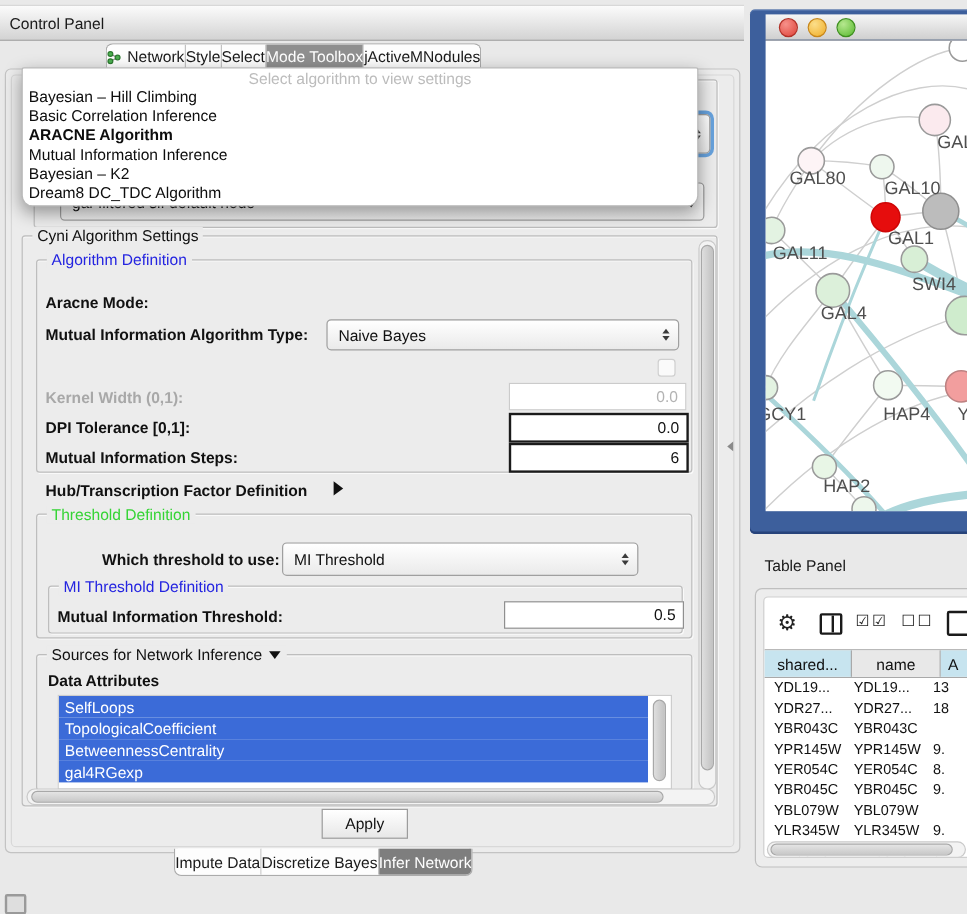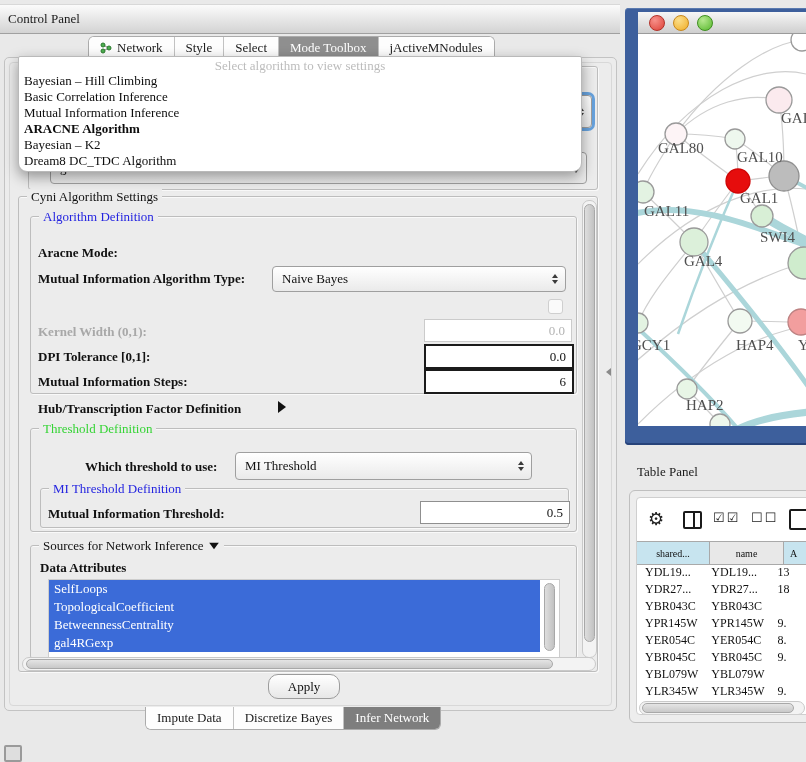--- a/index.html
+++ b/index.html
@@ -1,17 +1,17 @@
 <!DOCTYPE html>
 <html><head>
 <meta charset="utf-8">
 <style>
   html,body{margin:0;padding:0;background:#fff}
   #root{position:relative;width:806px;height:762px;background:#e9e9e9;
-        font-family:Liberation Serif, serif;color:#111;overflow:hidden}
+        font-family:Liberation Sans, sans-serif;color:#111;overflow:hidden}
   .abs{position:absolute}
   .lbl{font-size:13px;white-space:nowrap;line-height:15px}
   .b{font-weight:bold}
   .dis{color:#a8a8a8}
 
   
   .cp-titlebar{left:0;top:4px;width:620px;height:28px;
      background:linear-gradient(#fbfbfb,#d3d3d3);
      border-top:1px solid #d8d8d8;border-bottom:1px solid #a0a0a0;
      display:flex;align-items:center}
@@ -19,21 +19,21 @@
   .float-btn{right:33px;top:13px;width:9px;height:9px;border:2px solid #1c1c1c;background:transparent}
   .close-btn{right:11px;top:9px;font-size:14px;font-weight:bold;color:#1c1c1c;line-height:16px}
 
   .cp-body{left:4px;top:57px;width:611px;height:652px;background:#ececec;
      border:1px solid #c3c3c3;border-radius:5px}
   .cp-inner{left:9px;top:62px;width:601px;height:642px;border:1px solid #d8d8d8;border-radius:4px}
 
   .tabbar{display:flex;background:#fdfdfd;border:1px solid #ababab;overflow:hidden}
   .tabbar.top{left:88px;top:36px;height:21px;border-bottom:none;border-radius:6px 6px 0 0}
   .tabbar.bottom{left:145px;top:707px;height:22px;border-top:none;border-radius:0 0 6px 6px}
-  .tab{padding:0 11px;font-size:13px;display:flex;align-items:center;gap:5px;
+  .tab{padding:0 0;font-size:13px;display:flex;align-items:center;gap:5px;
      border-right:1px solid #c2c2c2;background:#fdfdfd;color:#1a1a1a;white-space:nowrap}
   .tab:last-child{border-right:none}
   .tab.sel{background:#8f8f8f;color:#fff}
   .tab.sel2{background:#7e7e7e;color:#fff}
 
   
   .group{border:1px solid #bdbdbd;border-radius:3px;
      box-shadow:inset 0 1px 0 rgba(255,255,255,.7),1px 1px 0 rgba(255,255,255,.7)}
   .legend{position:absolute;top:-8px;left:8px;background:#ececec;padding:0 4px;
      font-size:13px;line-height:15px;white-space:nowrap;display:flex;align-items:center;gap:4px}
@@ -64,21 +64,21 @@
      border-right:5px solid #8a8a8a}
 
   .dlist{background:#fff;border:1px solid #cdcdcd;overflow:hidden}
   .ditem{height:18px;display:flex;align-items:center;padding-left:5px;font-size:13px;
      color:#fff;background:#3b6bd8;width:486px}
   .vtrack{background:#f3f3f3;border:1px solid #c9c9c9;border-radius:7px}
   .vthumb{background:linear-gradient(90deg,#dedede,#c2c2c2);border:1px solid #a8a8a8;border-radius:6px}
   .htrack{background:#f3f3f3;border:1px solid #c9c9c9;border-radius:7px}
   .hthumb{background:linear-gradient(#e4e4e4,#c8c8c8);border:1px solid #a8a8a8;border-radius:6px}
 
-  .btn{background:linear-gradient(#ffffff,#e7e7e7);border:1px solid #9c9c9c;border-radius:10px;
+  .btn{background:linear-gradient(#ffffff,#e7e7e7);border:1px solid #9c9c9c;border-radius:0;
      font-size:13px;display:flex;align-items:center;justify-content:center}
 
   
   .popup{left:18px;top:56px;width:562px;height:114px;background:#fff;border:1px solid #b9b9b9;
      border-radius:2px 2px 9px 9px;box-shadow:0 5px 14px rgba(0,0,0,.38);z-index:40}
   .popup .hd{height:16px;text-align:center;color:#bcbcbc;font-size:13px;line-height:17px}
   .popup .it{height:16px;line-height:16px;font-size:13px;padding-left:5px;color:#0d0d0d;white-space:nowrap}
 
   
   .net-frame{left:625px;top:8px;width:181px;height:437px;background:#3d5f9c;
@@ -97,21 +97,21 @@
   .tp-title{left:637px;top:464px;font-size:13px;color:#1a1a1a}
   .tp-outer{left:629px;top:490px;width:177px;height:231px;background:#ededed;
      border:1px solid #bfbfbf;border-radius:6px 0 0 6px}
   .tp-inner{left:636px;top:497px;width:170px;height:216px;background:#fff;
      border:1px solid #cfcfcf;border-radius:4px 0 0 4px;overflow:hidden}
   .tp-icon{position:absolute;color:#222}
   .cols-icon{width:15px;height:14px;border:2px solid #1a1a1a;border-radius:2px}
   .cols-icon i{position:absolute;left:50%;top:0;width:2px;height:100%;background:#1a1a1a}
   .grid-icon{width:20px;height:17px;border:2px solid #1a1a1a;border-radius:2px}
   .thead{position:absolute;left:0;top:43px;width:170px;height:22px;display:flex;
-     border-top:1px solid #a9a9a9;border-bottom:1px solid #a9a9a9;font-size:10px}
+     border-top:1px solid #a9a9a9;border-bottom:1px solid #a9a9a9;font-size:13px}
   .th{display:flex;align-items:center;justify-content:center;box-sizing:border-box;
      border-right:1px solid #a9a9a9;height:100%}
   .th.hl{background:#c7e4ef}
   .th.plain{background:#e8e8e8}
   .trow{position:absolute;left:0;width:157px;height:17px;display:flex;font-size:12px;align-items:center}
   .td{box-sizing:border-box;white-space:nowrap;overflow:hidden}
   .td.c1{width:73px;padding-left:8px}
   .td.c2{width:74px;padding-left:7px}
   .td.c3{width:23px;padding-left:5px}
 </style>
@@ -166,22 +166,22 @@
     <span class="combo-arr">
         <i class="up"></i>
         <i class="dn"></i>
       </span>
   </div>
 
   <div class="abs popup">
     <div class="hd">Select algorithm to view settings</div>
     <div class="it">Bayesian – Hill Climbing</div>
     <div class="it">Basic Correlation Inference</div>
+    <div class="it b">ARACNE Algorithm</div>
     <div class="it">Mutual Information Inference</div>
-    <div class="it b">ARACNE Algorithm</div>
     <div class="it">Bayesian – K2</div>
     <div class="it">Dream8 DC_TDC Algorithm</div>
   </div>
 
   <div class="abs group" style="left:18px;top:196px;width:578px;height:474px">
     <span class="legend">Cyni Algorithm Settings</span>
   </div>
   <div class="abs vtrack" style="left:582px;top:200px;width:13px;height:456px">
     <div class="vthumb" style="position:absolute;left:1px;top:3px;width:9px;height:436px"></div>
   </div>

